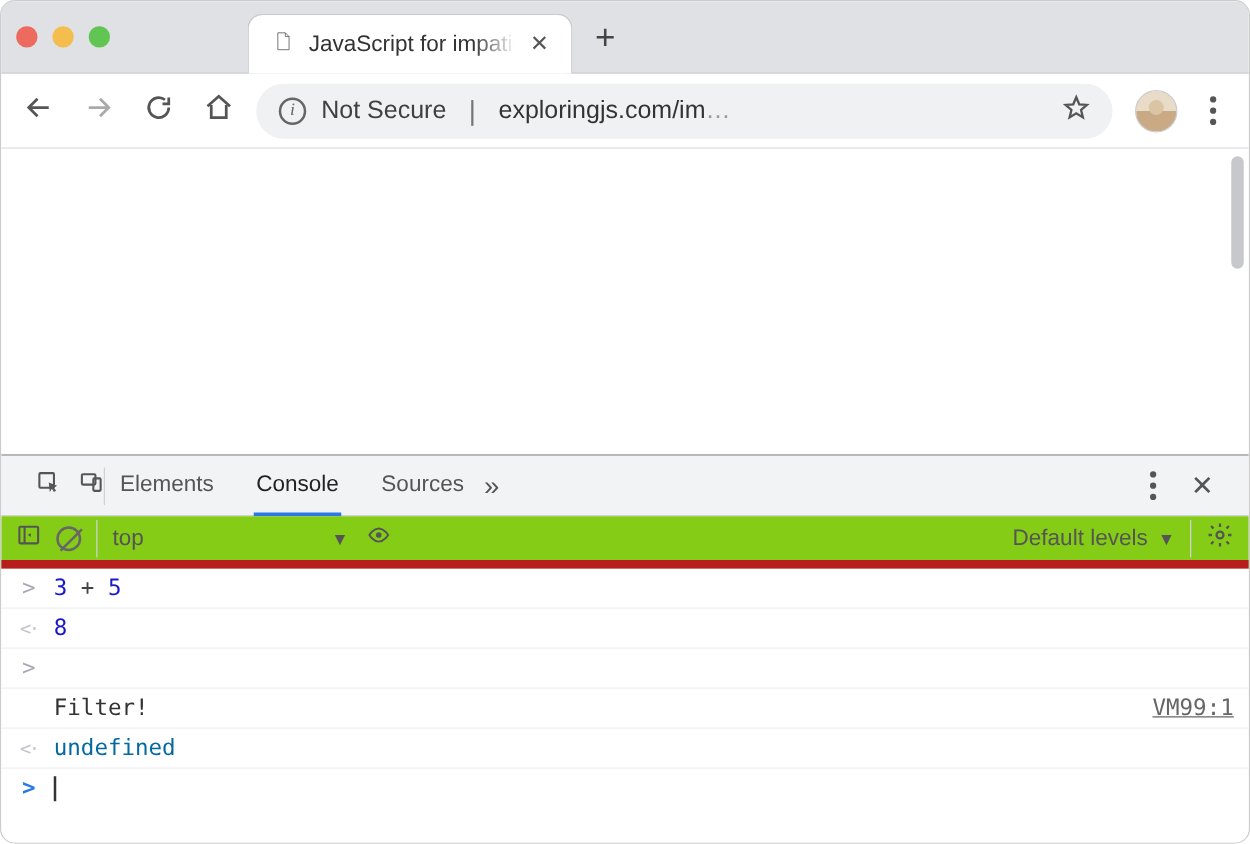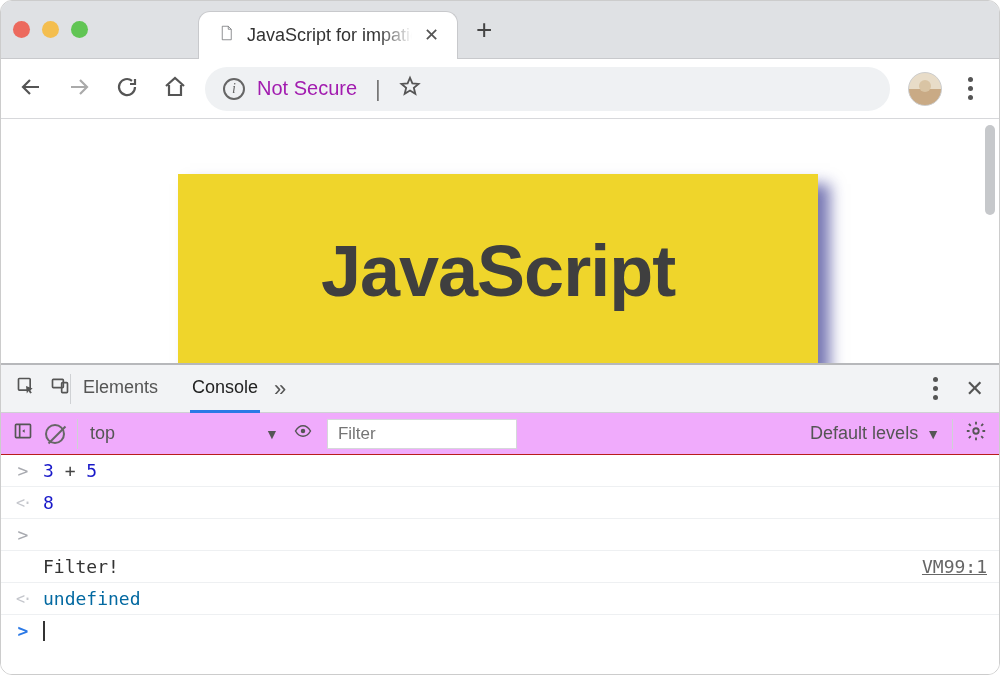--- a/index.html
+++ b/index.html
@@ -75,21 +75,21 @@
     background: #eff1f3;
     border-radius: 24px;
     display: flex;
     align-items: center;
     padding: 0 18px;
     gap: 12px;
     font-size: 20px;
     color: #555;
   }
   .info-icon { width:22px;height:22px; border:2px solid #666; border-radius:50%; display:flex;align-items:center;justify-content:center;font-size:14px;color:#666;font-family:Georgia,serif;font-style:italic;}
-  .addr-secure { color:#a21caf; }
+  .addr-secure { color:#404040; }
   .addr-sep { color:#777; padding:0 6px; font-size:22px; }
   .addr-url { color:#333; flex: 1; white-space:nowrap; overflow:hidden; text-overflow: clip; }
   .addr-url .fade { color:#999; }
   .star-icon svg { width:22px;height:22px; stroke:#555; fill:none; stroke-width:2; }
 
   .avatar {
     width: 34px; height: 34px; border-radius: 50%;
     background: linear-gradient(#e8dcc8 50%, #c9aa85 50%);
     position: relative; overflow: hidden; border:1px solid #ccc;
   }
@@ -131,37 +131,37 @@
     border-top: 2px solid #b7b8bb;
     height: 312px;
     display:flex; flex-direction:column;
     font-size: 18px;
   }
   .dt-tabbar {
     height: 48px;
     background: #f2f3f5;
     display:flex; align-items:center;
     border-bottom:1px solid #cfd1d4;
-    padding: 0 15px; 
+    padding: 0 28px; 
   }
   .dt-left-icons { display:flex; gap:14px; align-items:center; }
   .dt-icon svg { width:20px;height:20px; stroke:#555; fill:none; stroke-width:2;}
   .dt-divider { width:1px; height:30px; background:#cfd1d4; }
   .dt-tabs { display:flex; gap:30px; margin-left:10px;}
   .dt-tab { color:#555; padding: 12px 2px; }
   .dt-tab.active { color:#222; border-bottom: 3px solid #2b79e6; font-weight:500;}
   .dt-overflow { color:#555; font-size:22px; margin-left:14px;}
   .dt-right { margin-left:auto; display:flex; gap:20px; align-items:center; color:#555;}
   .dt-right .x { font-size:22px; }
 
   .dt-toolbar {
     height: 42px;
-    background: #f0abfc;
+    background: #84cc16;
     display:flex; align-items:center;
-    border-bottom:1px solid #b91c1c;
+    border-bottom:7px solid #b91c1c;
     padding: 0 12px; gap:12px;
     font-size: 18px; color:#555;
   }
   .stop-icon { width:20px;height:20px; border:2px solid #666; border-radius:50%; position:relative;}
   .stop-icon::after { content:""; position:absolute; left:-2px; top:8px; width:24px; height:2px; background:#666; transform:rotate(-45deg);}
   .exec-icon svg { width:20px;height:20px; stroke:#555; fill:none; stroke-width:2;}
   .ctx-select { display:flex; align-items:center; gap:150px; }
   .tri-down { font-size:14px; color:#555; }
   .eye-icon svg { width:24px;height:18px; stroke:#555; fill:none; stroke-width:2; }
   .filter-input {
@@ -242,41 +242,41 @@
           <path d="M3 11l9-8 9 8"></path>
           <path d="M6 10v10h12V10"></path>
         </svg>
     </span>
   </div>
 
   <div class="addrbar">
     <span class="info-icon">i</span>
     <span class="addr-secure">Not Secure</span>
     <span class="addr-sep">|</span>
+    <span class="addr-url">
+      <span>exploringjs.com/im</span><span class="fade">…</span>
+    </span>
     <span class="star-icon">
       <svg viewBox="0 0 24 24">
           <path d="M12 3l2.6 6.2 6.7.5-5.1 4.4 1.6 6.5L12 17l-5.8 3.6 1.6-6.5L2.7 9.7l6.7-.5z"></path>
         </svg>
     </span>
   </div>
 
   <div class="avatar"></div>
   <div class="kebab">
     <span></span>
       <span></span>
       <span></span>
   </div>
 </div>
 
 <div class="content">
   <div class="scrollbar-track">
     <div class="scrollbar-thumb"></div>
-  </div>
-  <div class="banner">
-    <span class="banner-text">JavaScript</span>
   </div>
 </div>
 
 <div class="devtools">
 
   <div class="dt-tabbar">
     <div class="dt-left-icons">
       <span class="dt-icon">
         <svg viewBox="0 0 24 24">
             <rect x="3" y="3" width="14" height="14" rx="1"></rect>
@@ -287,20 +287,21 @@
         <svg viewBox="0 0 24 24">
             <rect x="3" y="4" width="13" height="10" rx="1"></rect>
             <rect x="14" y="8" width="7" height="12" rx="1"></rect>
           </svg>
       </span>
     </div>
     <div class="dt-divider"></div>
     <div class="dt-tabs">
       <span class="dt-tab">Elements</span>
       <span class="dt-tab active">Console</span>
+      <span class="dt-tab">Sources</span>
     </div>
     <span class="dt-overflow">»</span>
     <div class="dt-right">
       <div class="kebab">
           <span></span>
           <span></span>
           <span></span>
         </div>
       <span class="x">✕</span>
     </div>
@@ -319,21 +320,20 @@
     <div class="ctx-select">
       <span>top</span>
       <span class="tri-down">▼</span>
     </div>
     <span class="eye-icon">
       <svg viewBox="0 0 24 24">
           <path d="M2 12s4-7 10-7 10 7 10 7-4 7-10 7S2 12 2 12z"></path>
           <circle cx="12" cy="12" r="3" fill="#555" stroke="none"></circle>
         </svg>
     </span>
-    <input class="filter-input" placeholder="Filter" style="">
     <div class="levels">
       <span>Default levels</span>
       <span class="tri-down">▼</span>
     </div>
     <div class="dt-divider"></div>
     <span class="gear-icon">
       <svg viewBox="0 0 24 24">
           <circle cx="12" cy="12" r="3"></circle>
           <path d="M12 2v3M12 19v3M4.2 4.2l2.1 2.1M17.7 17.7l2.1 2.1M2 12h3M19 12h3M4.2 19.8l2.1-2.1M17.7 6.3l2.1-2.1"></path>
         </svg>

